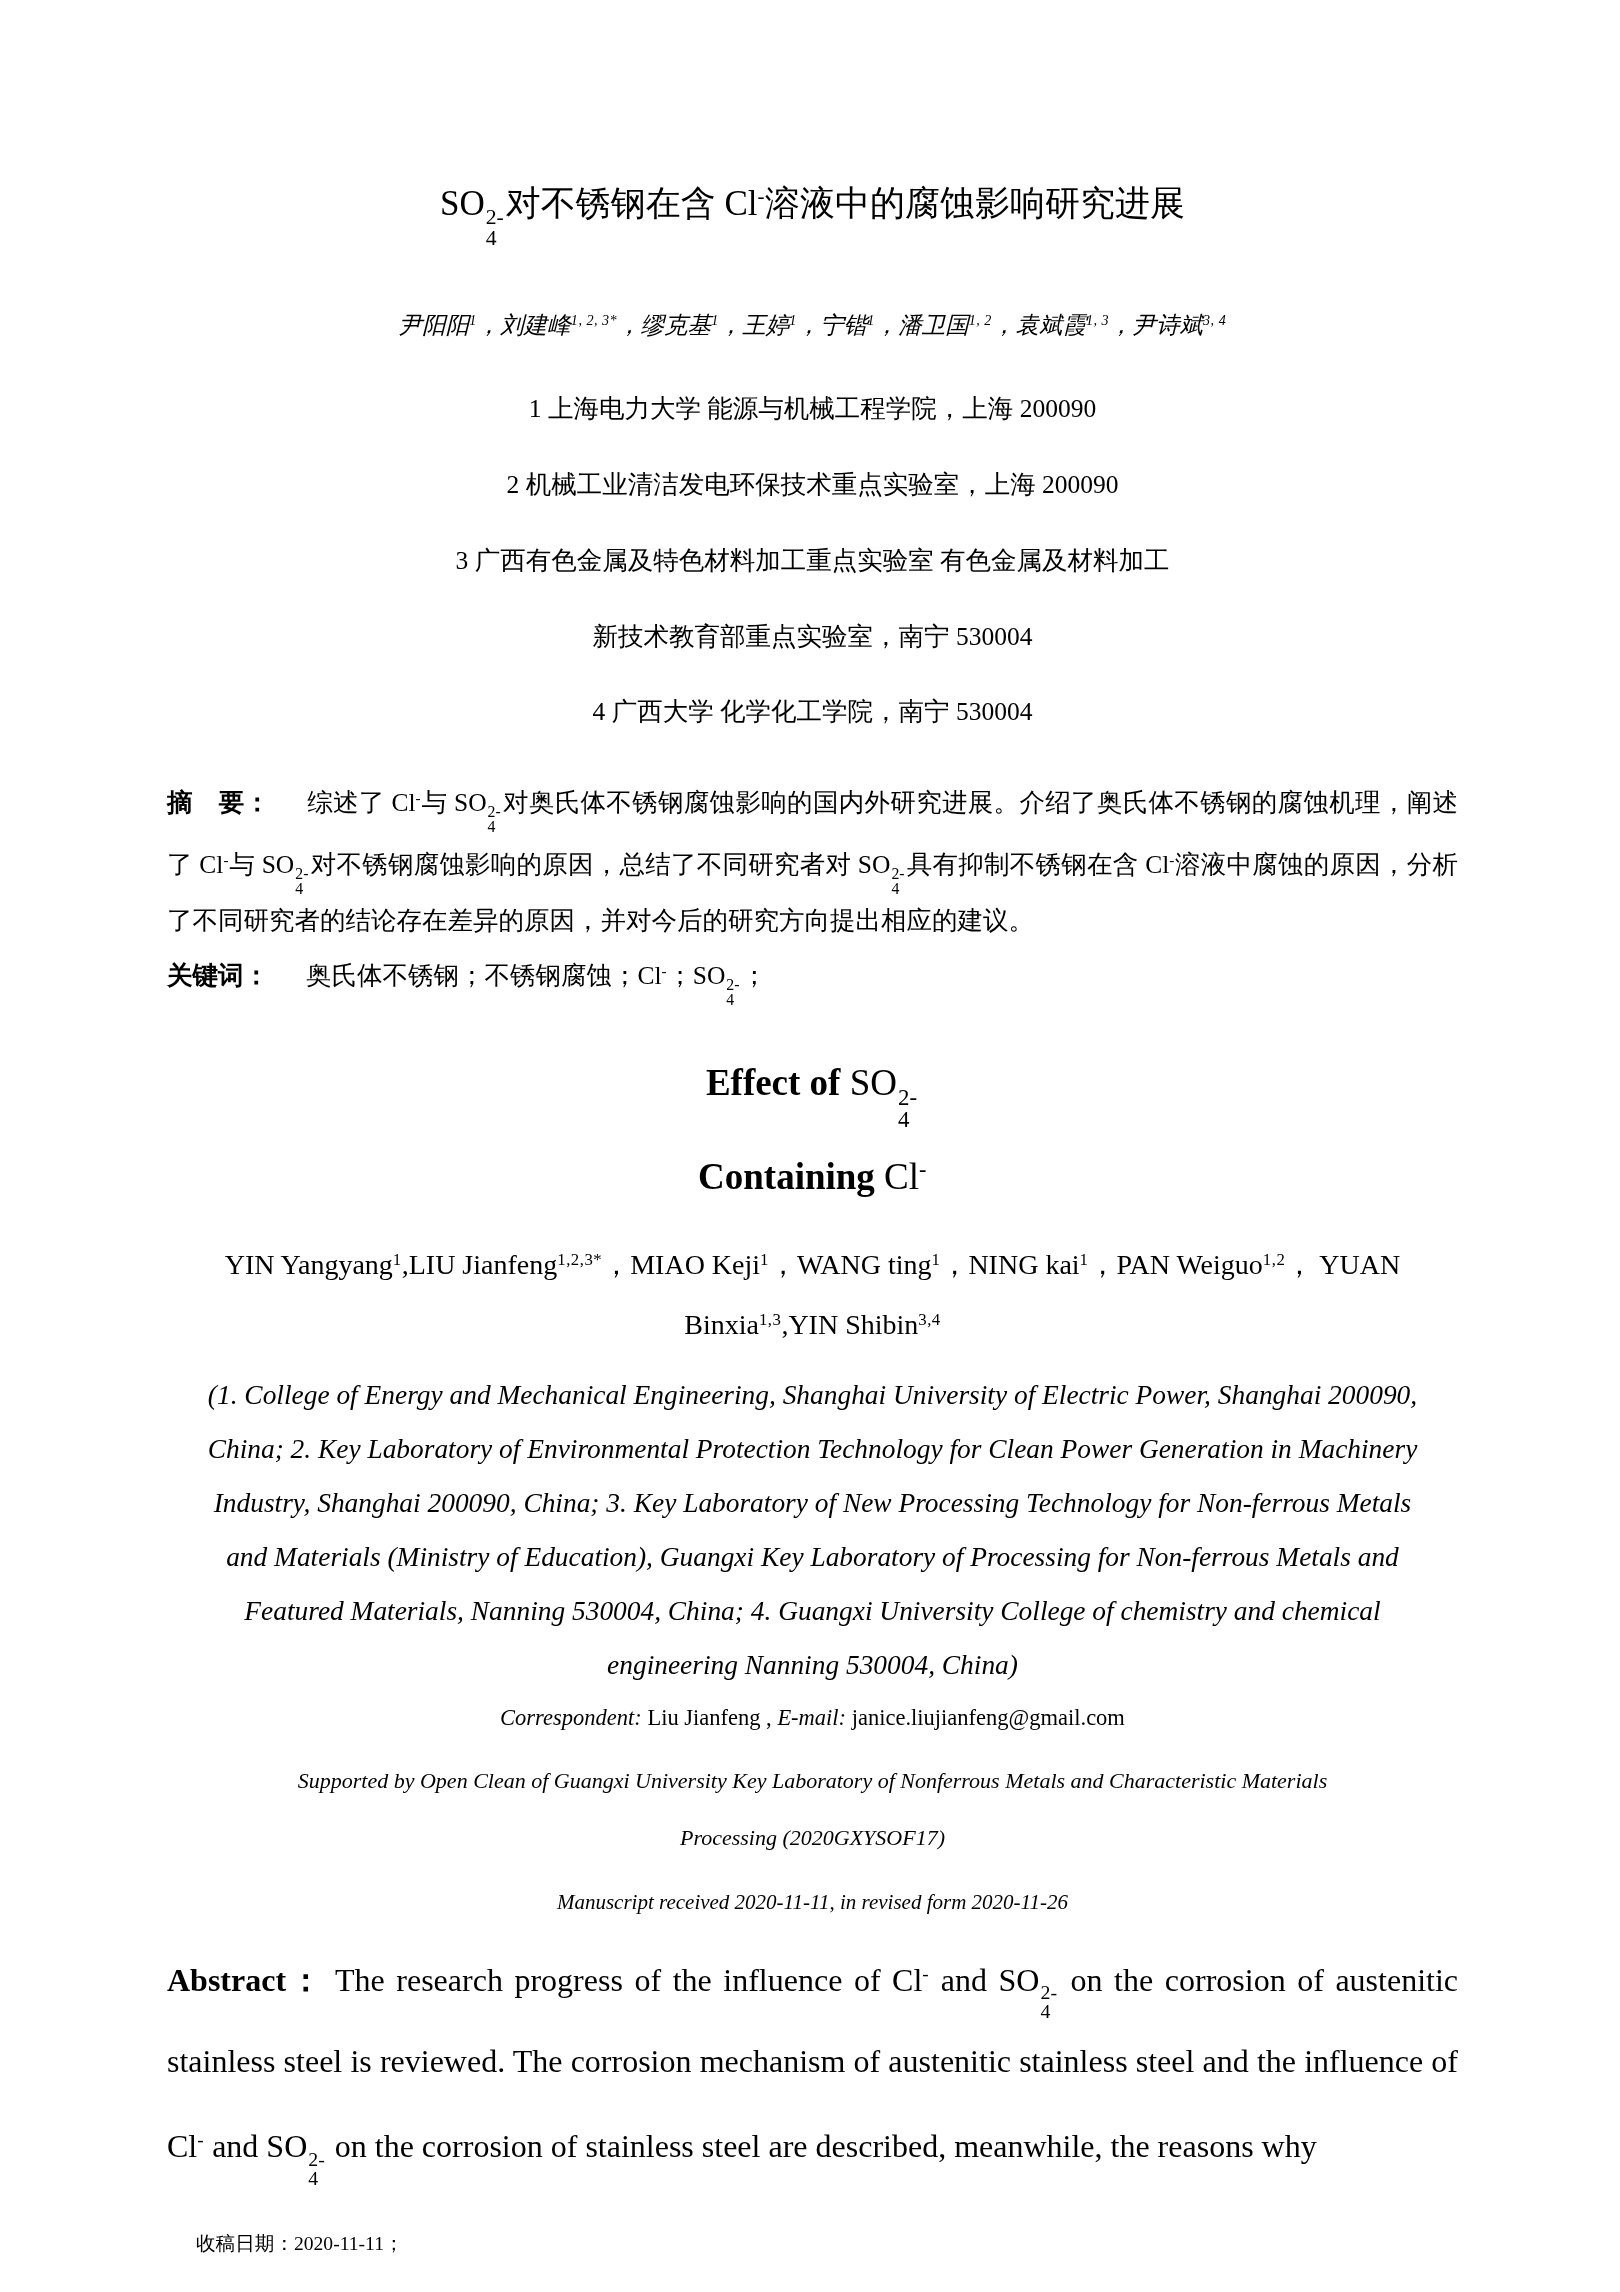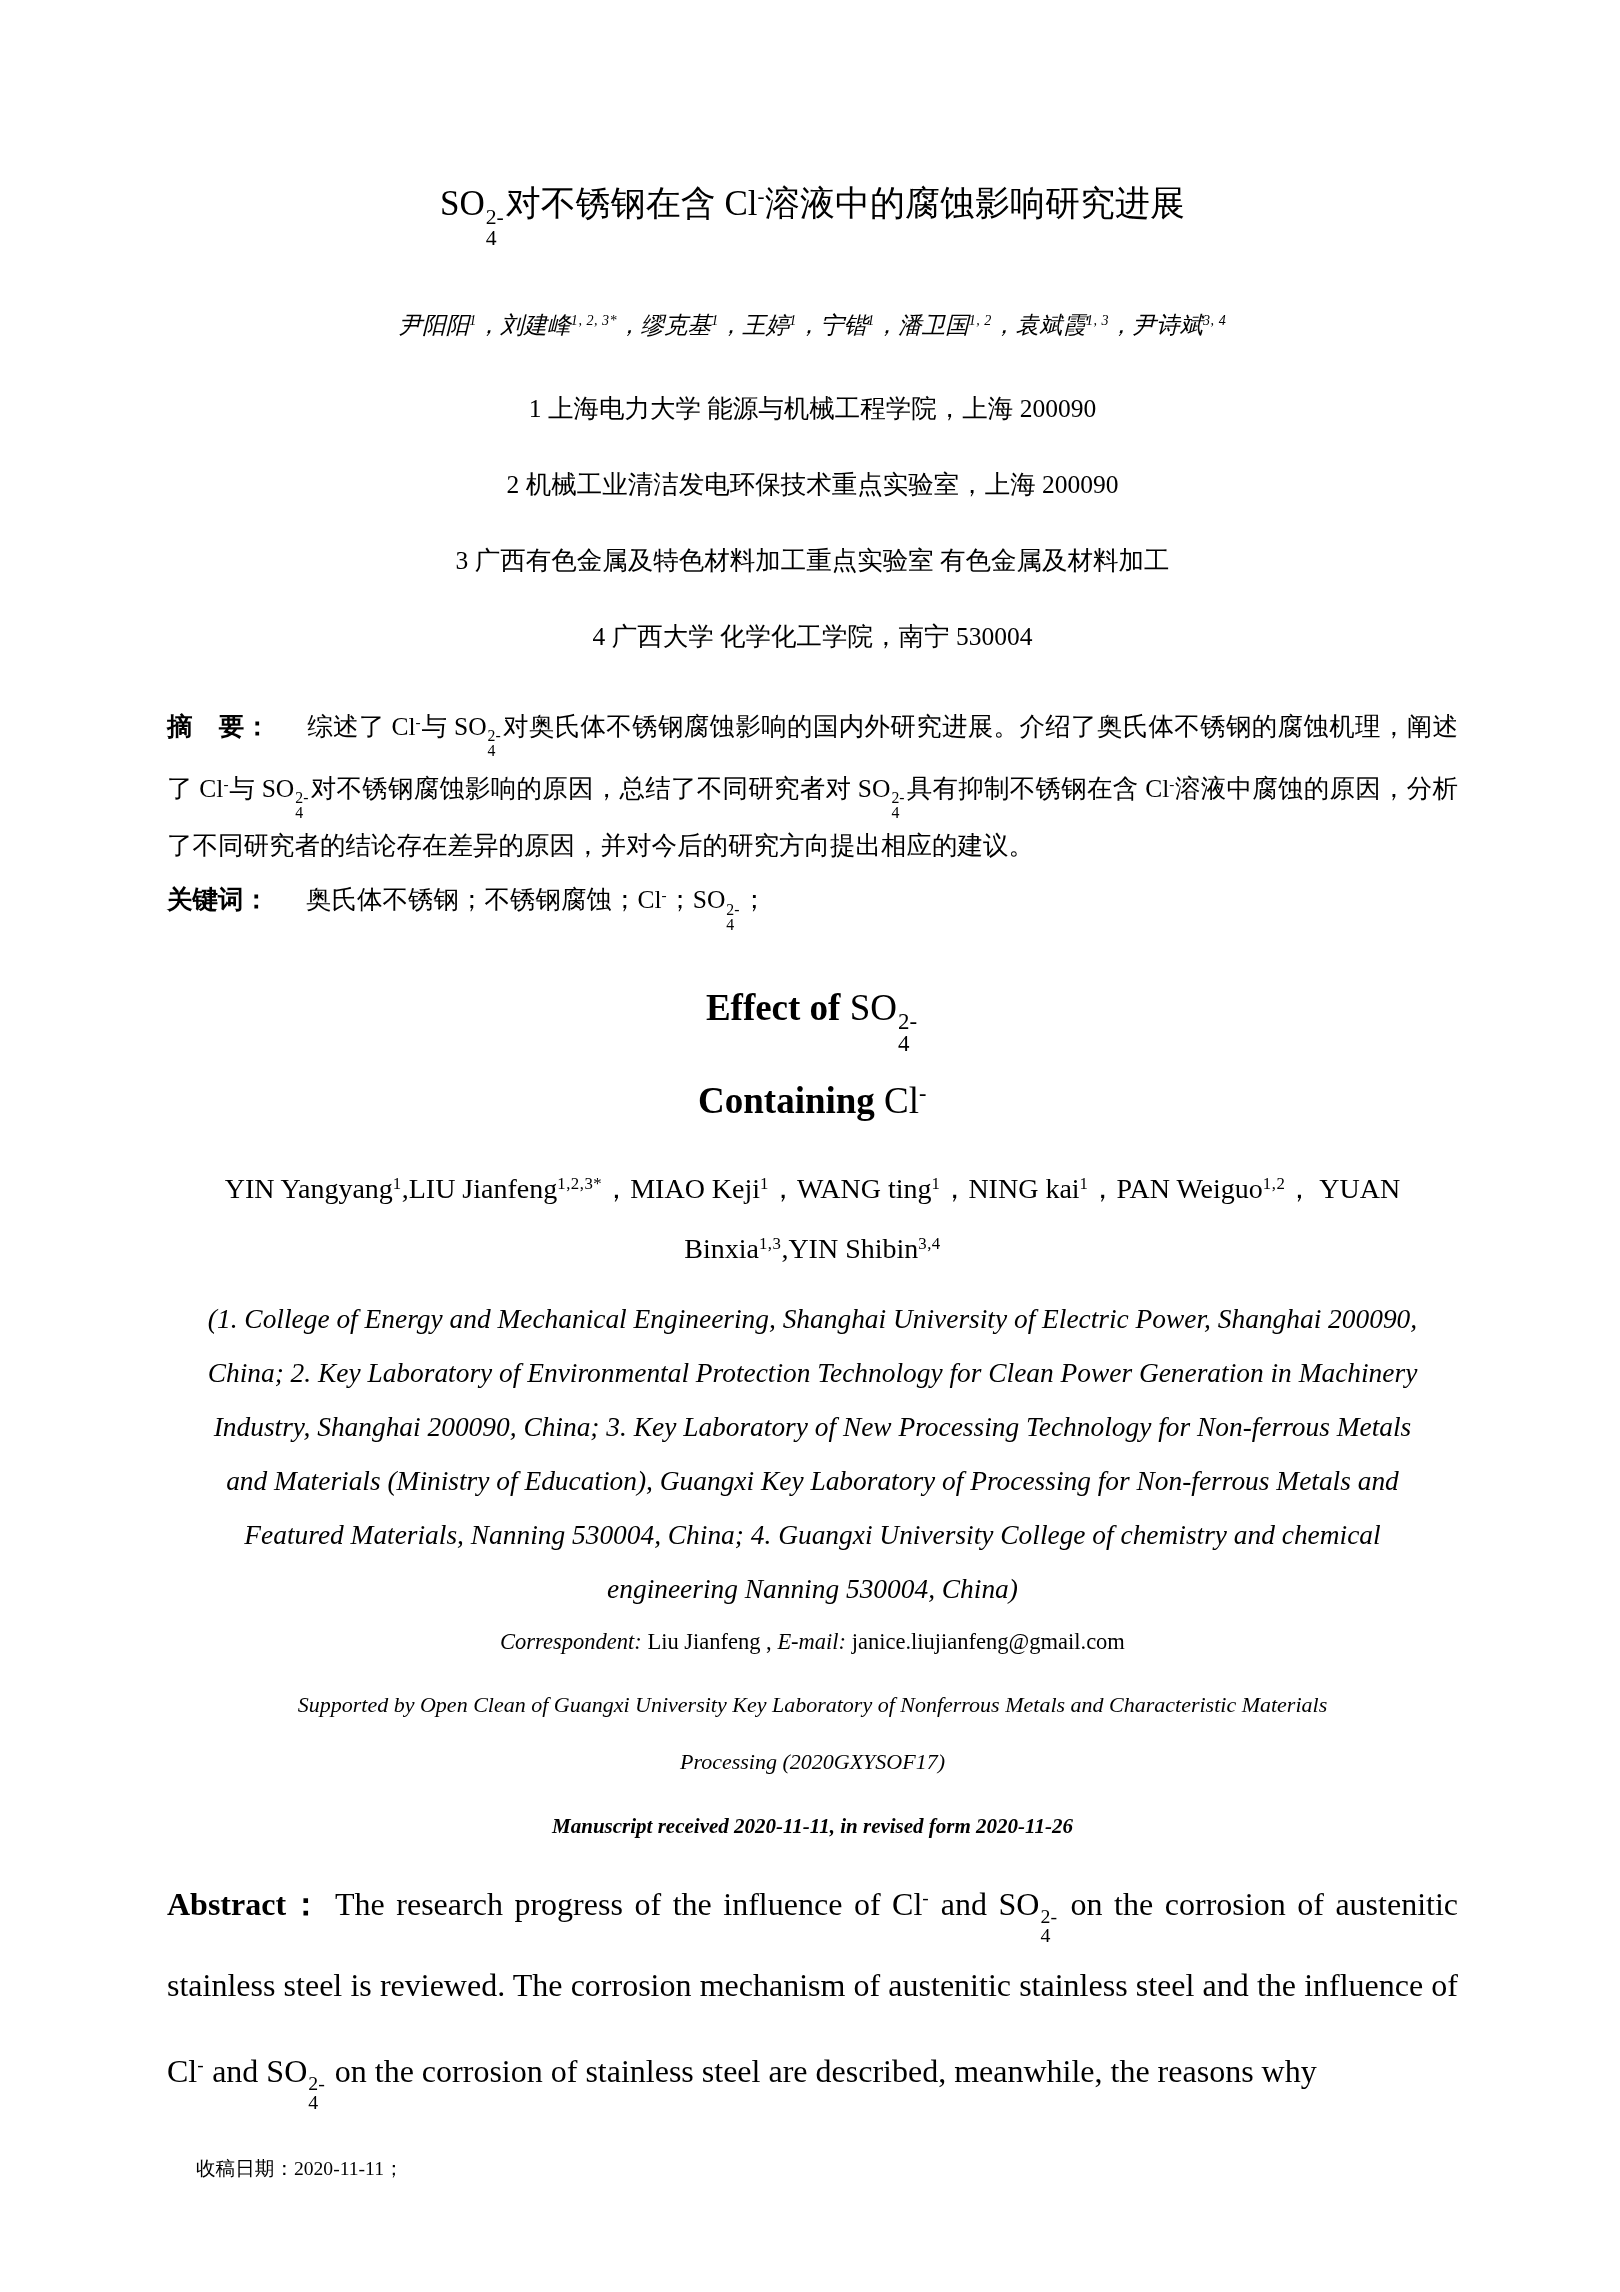--- a/index.html
+++ b/index.html
@@ -68,21 +68,20 @@
   .correspondent {
     text-align: center; font-size: 22.5px; margin: 13px 0 0 0;
   }
   .supported {
     text-align: center; font-style: italic; font-size: 22px;
     line-height: 57px; max-width: 1059px; margin: 21.6px auto 0 auto;
   }
   .manuscript {
     text-align: center; font-style: italic; font-size: 21px;
     margin: 23.5px 0 0 0;
-    font-weight: bold;
   }
   .abstract-en {
     font-size: 32px; line-height: 80px; text-align: justify;
     margin: 19.6px 0 0 0;
   }
   .en-label { font-weight: bold; margin-right: 9.8px; }
   .footnotes {
     margin-top: 41px; padding-left: 29px;
     font-size: 19.6px; line-height: 31px;
   }
@@ -96,20 +95,21 @@
   <h1 class="cn-title"><span class="seg-txt">SO</span><span class="stk">
         <span>2-</span>
         <span>4</span>
       </span><span class="seg-txt">对不锈钢在含 Cl</span><span class="seg-sup">-</span><span class="seg-txt">溶液中的腐蚀影响研究进展</span></h1>
 
   <p class="cn-authors"><span class="seg-txt">尹阳阳</span><span class="seg-sup">1</span><span class="seg-txt">，刘建峰</span><span class="seg-sup">1, 2, 3*</span><span class="seg-txt">，缪克基</span><span class="seg-sup">1</span><span class="seg-txt">，王婷</span><span class="seg-sup">1</span><span class="seg-txt">，宁锴</span><span class="seg-sup">1</span><span class="seg-txt">，潘卫国</span><span class="seg-sup">1, 2</span><span class="seg-txt">，袁斌霞</span><span class="seg-sup">1, 3</span><span class="seg-txt">，尹诗斌</span><span class="seg-sup">3, 4</span></p>
 
   <p class="affil-line">1 上海电力大学 能源与机械工程学院，上海 200090</p>
   <p class="affil-line">2 机械工业清洁发电环保技术重点实验室，上海 200090</p>
   <p class="affil-line">3 广西有色金属及特色材料加工重点实验室 有色金属及材料加工</p>
+  <p class="affil-line">新技术教育部重点实验室，南宁 530004</p>
   <p class="affil-line">4 广西大学 化学化工学院，南宁 530004</p>
 
   <p class="abstract-cn"><span class="cn-label">摘　要：</span><span><span class="seg-txt">综述了 Cl</span><span class="seg-sup">-</span><span class="seg-txt">与 SO</span><span class="stk">
           <span>2-</span>
           <span>4</span>
         </span><span class="seg-txt">对奥氏体不锈钢腐蚀影响的国内外研究进展。介绍了奥氏体不锈钢的腐蚀机理，阐述了 Cl</span><span class="seg-sup">-</span><span class="seg-txt">与 SO</span><span class="stk">
           <span>2-</span>
           <span>4</span>
         </span><span class="seg-txt">对不锈钢腐蚀影响的原因，总结了不同研究者对 SO</span><span class="stk">
           <span>2-</span>

